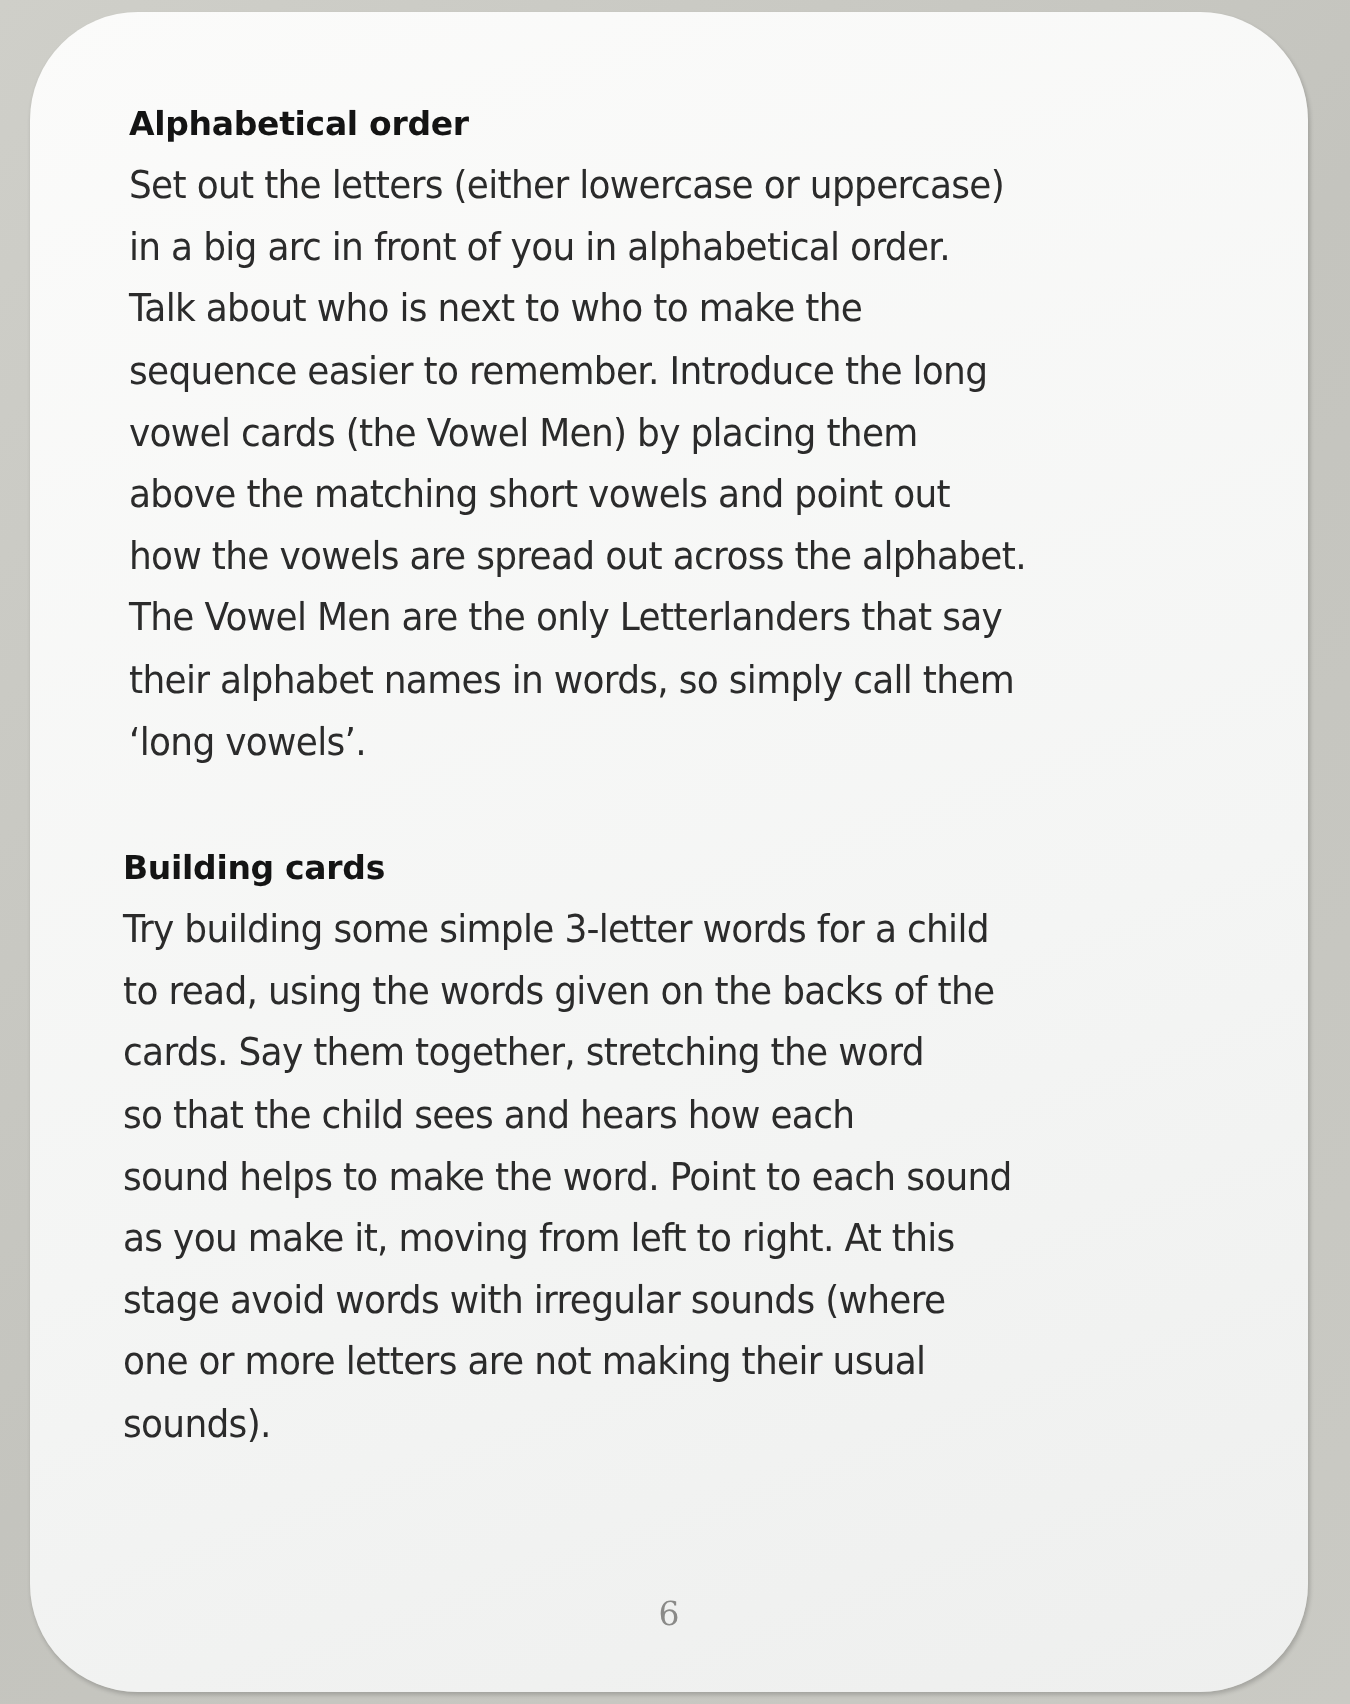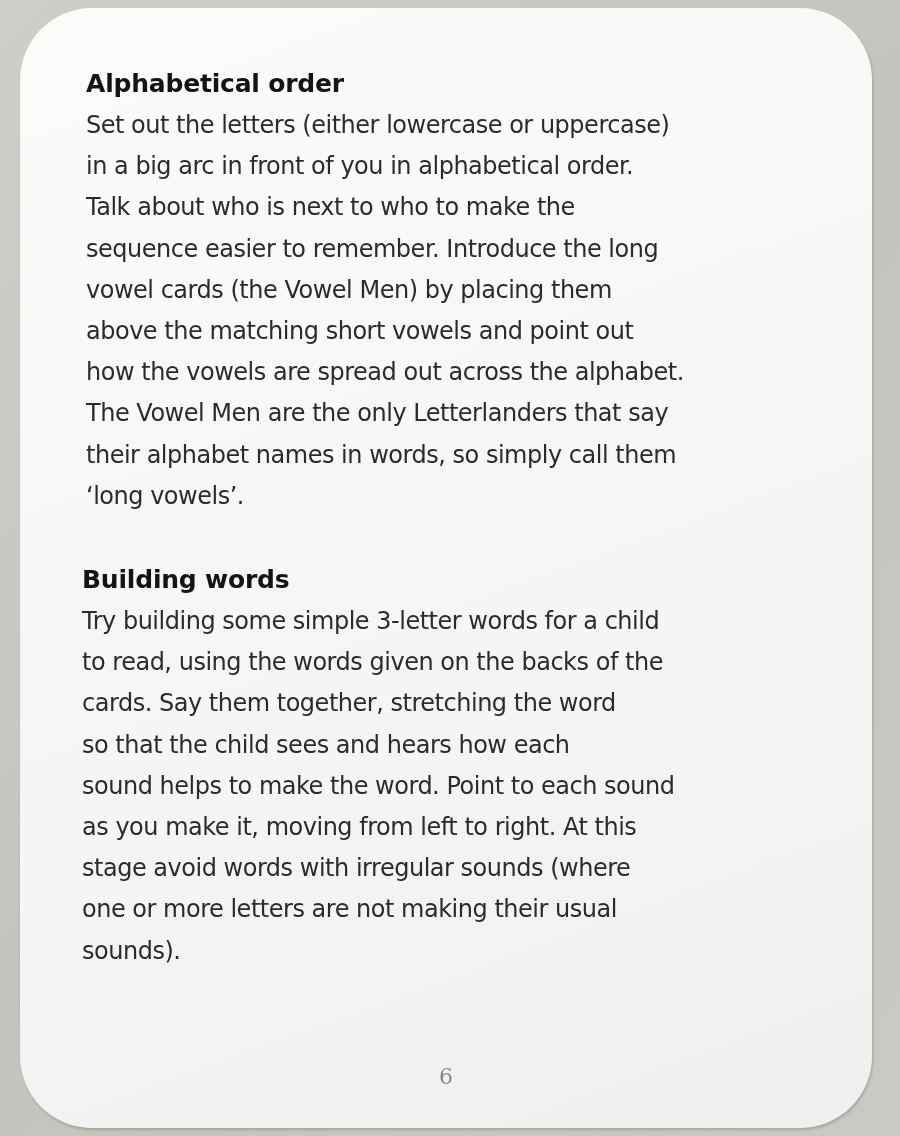--- a/index.html
+++ b/index.html
@@ -35,21 +35,21 @@
     width: 740px;
   }
   .section.s2 {
     left: 62px;
     top: 556px;
     width: 740px;
   }
   .heading {
     font-family: "DejaVu Sans", sans-serif;
     font-weight: bold;
-    font-size: 25px;
+    font-size: 22px;
     line-height: 32px;
     color: #141414;
     margin: 0 0 4px 0;
     letter-spacing: -0.2px;
   }
   .line {
     display: block;
     font-family: "DejaVu Sans", sans-serif;
     font-weight: normal;
     font-size: 25.5px;
@@ -84,21 +84,21 @@
     <span class="line">sequence easier to remember. Introduce the long</span>
     <span class="line">vowel cards (the Vowel Men) by placing them</span>
     <span class="line">above the matching short vowels and point out</span>
     <span class="line">how the vowels are spread out across the alphabet.</span>
     <span class="line">The Vowel Men are the only Letterlanders that say</span>
     <span class="line">their alphabet names in words, so simply call them</span>
     <span class="line">‘long vowels’.</span>
   </div>
 
   <div class="section s2">
-    <div class="heading">Building words</div>
+    <div class="heading">Building cards</div>
     <span class="line">Try building some simple 3-letter words for a child</span>
     <span class="line">to read, using the words given on the backs of the</span>
     <span class="line">cards. Say them together, stretching the word</span>
     <span class="line">so that the child sees and hears how each</span>
     <span class="line">sound helps to make the word. Point to each sound</span>
     <span class="line">as you make it, moving from left to right. At this</span>
     <span class="line">stage avoid words with irregular sounds (where</span>
     <span class="line">one or more letters are not making their usual</span>
     <span class="line">sounds).</span>
   </div>

